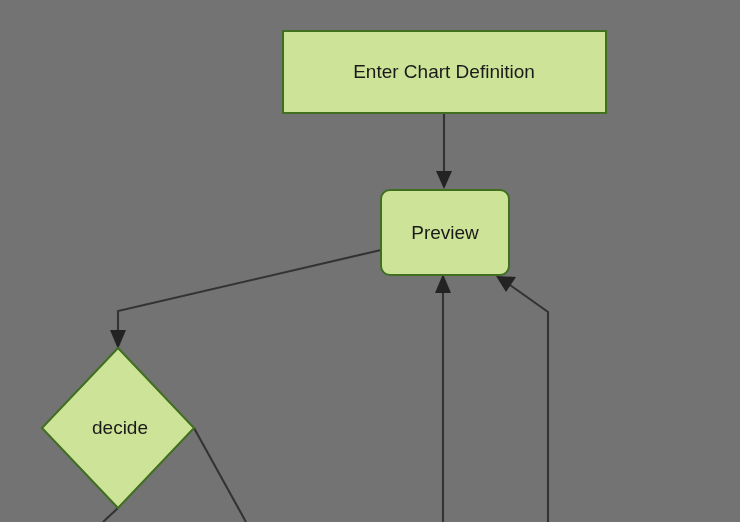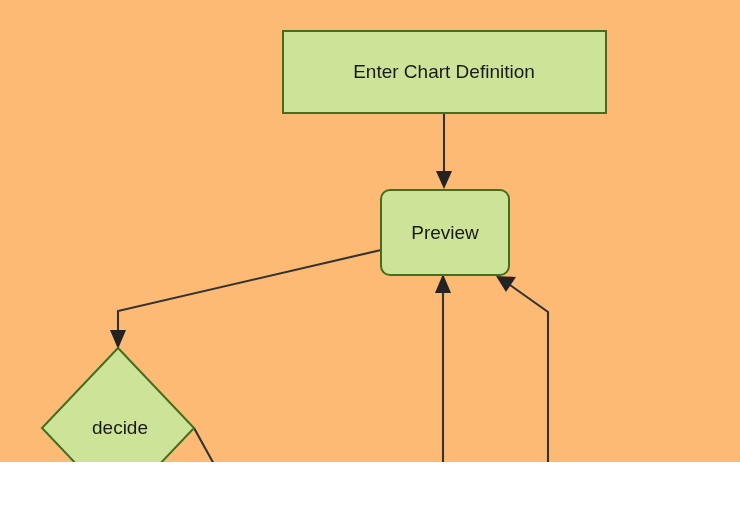--- a/index.html
+++ b/index.html
@@ -6,22 +6,22 @@
     margin: 0;
     padding: 0;
     background: #ffffff;
   }
   body {
     font-family: "Liberation Sans", sans-serif;
   }
   #diagram-canvas {
     position: relative;
     width: 740px;
-    height: 462px;
-    background: #fdba74;
+    height: 522px;
+    background: #737373;
     overflow: hidden;
   }
   #flow-svg {
     position: absolute;
     top: 0;
     left: 0;
     width: 740px;
     height: 522px;
     display: block;
   }

